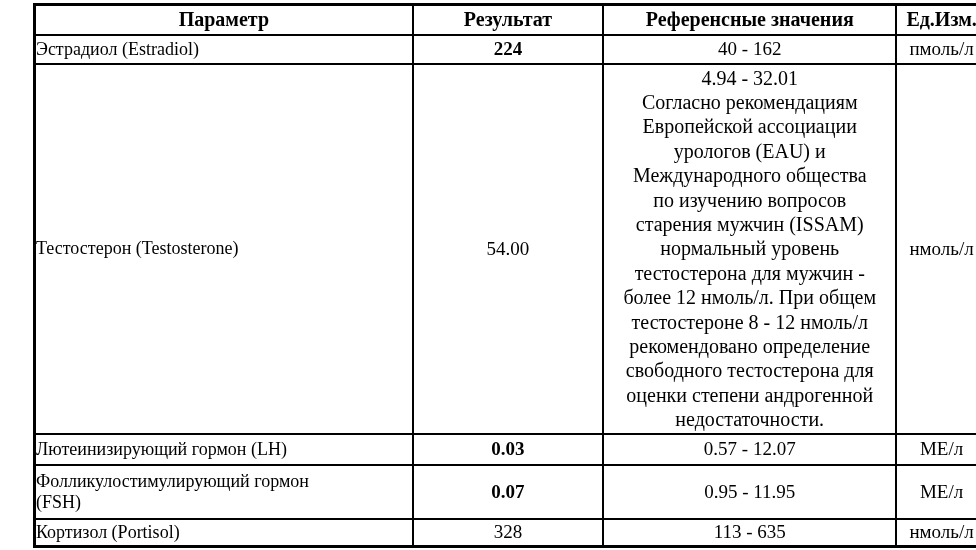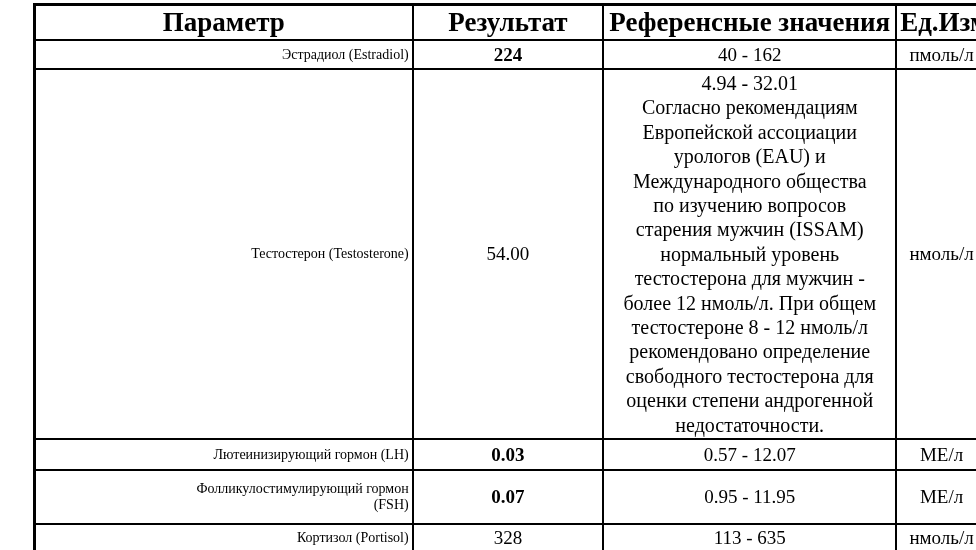--- a/index.html
+++ b/index.html
@@ -27,32 +27,32 @@
     table-layout: fixed;
     border: 3px solid #000000;
   }
   th, td {
     border: 2px solid #000000;
     padding: 1px 3px;
     vertical-align: middle;
     overflow: hidden;
   }
   th {
-    font-size: 27px;
+    font-size: 20px;
     font-weight: bold;
     text-align: center;
   }
   td {
     font-size: 19px;
     text-align: center;
   }
   td.param {
-    text-align: right;
-    font-size: 14px;
-    padding-left: 10px;
+    text-align: left;
+    font-size: 18px;
+    padding-left: 0;
   }
   .bold { font-weight: bold; }
   tr.header-row      { height: 30px; }
   tr.row-estradiol   { height: 29px; }
   tr.row-testosterone{ height: 366px; }
   tr.row-lh          { height: 31px; }
   tr.row-fsh         { height: 54px; }
   tr.row-cortisol    { height: 28px; }
   td.ref-long {
     font-size: 20px;

